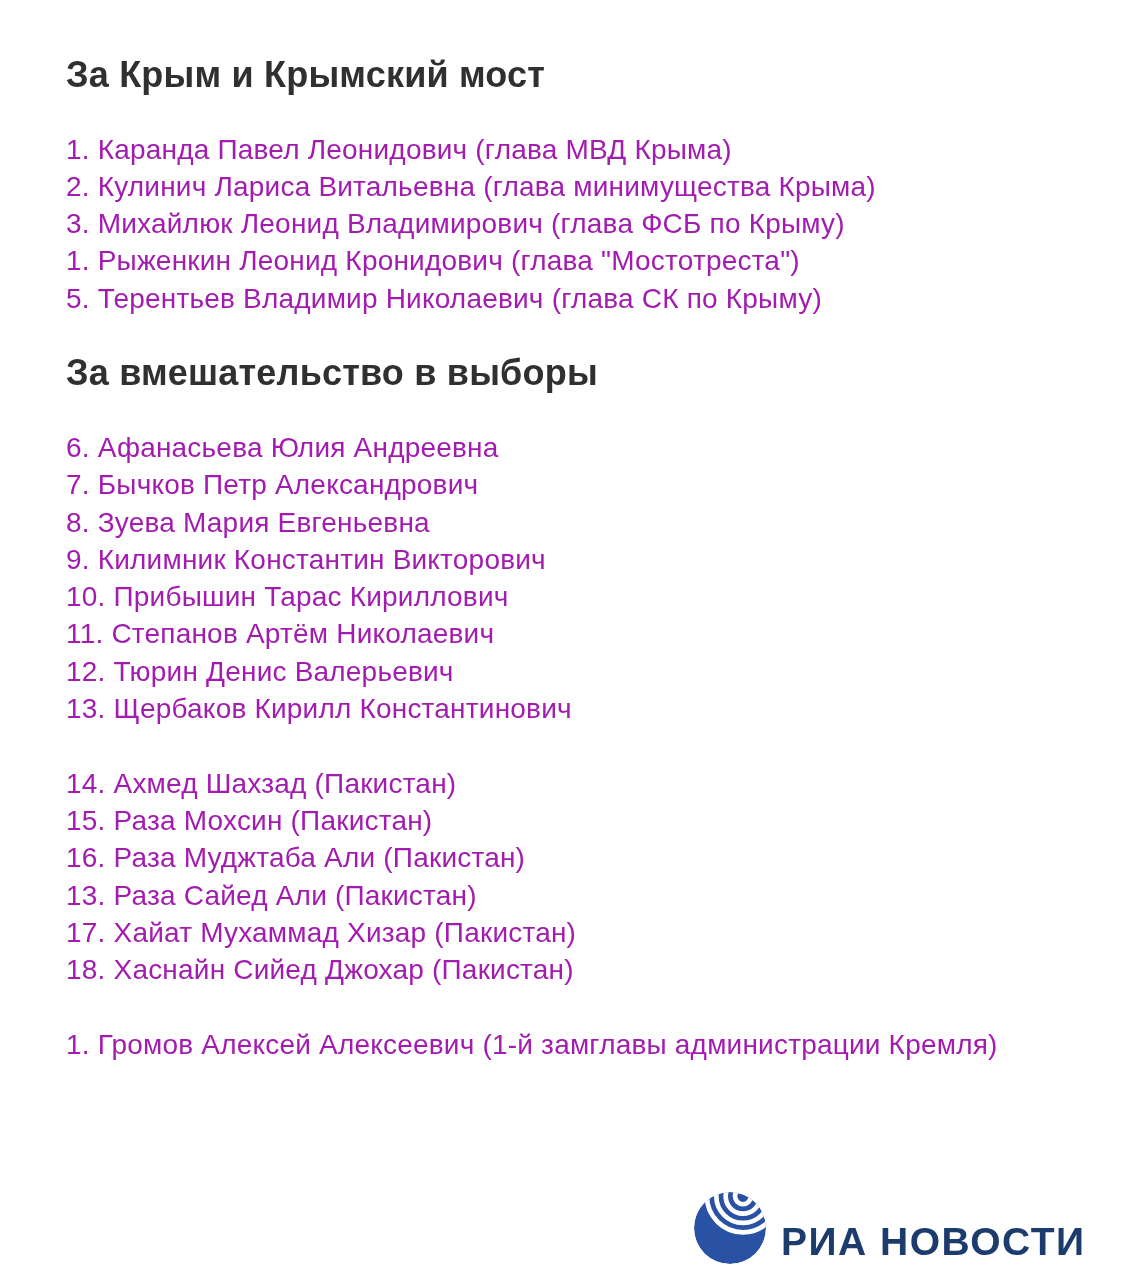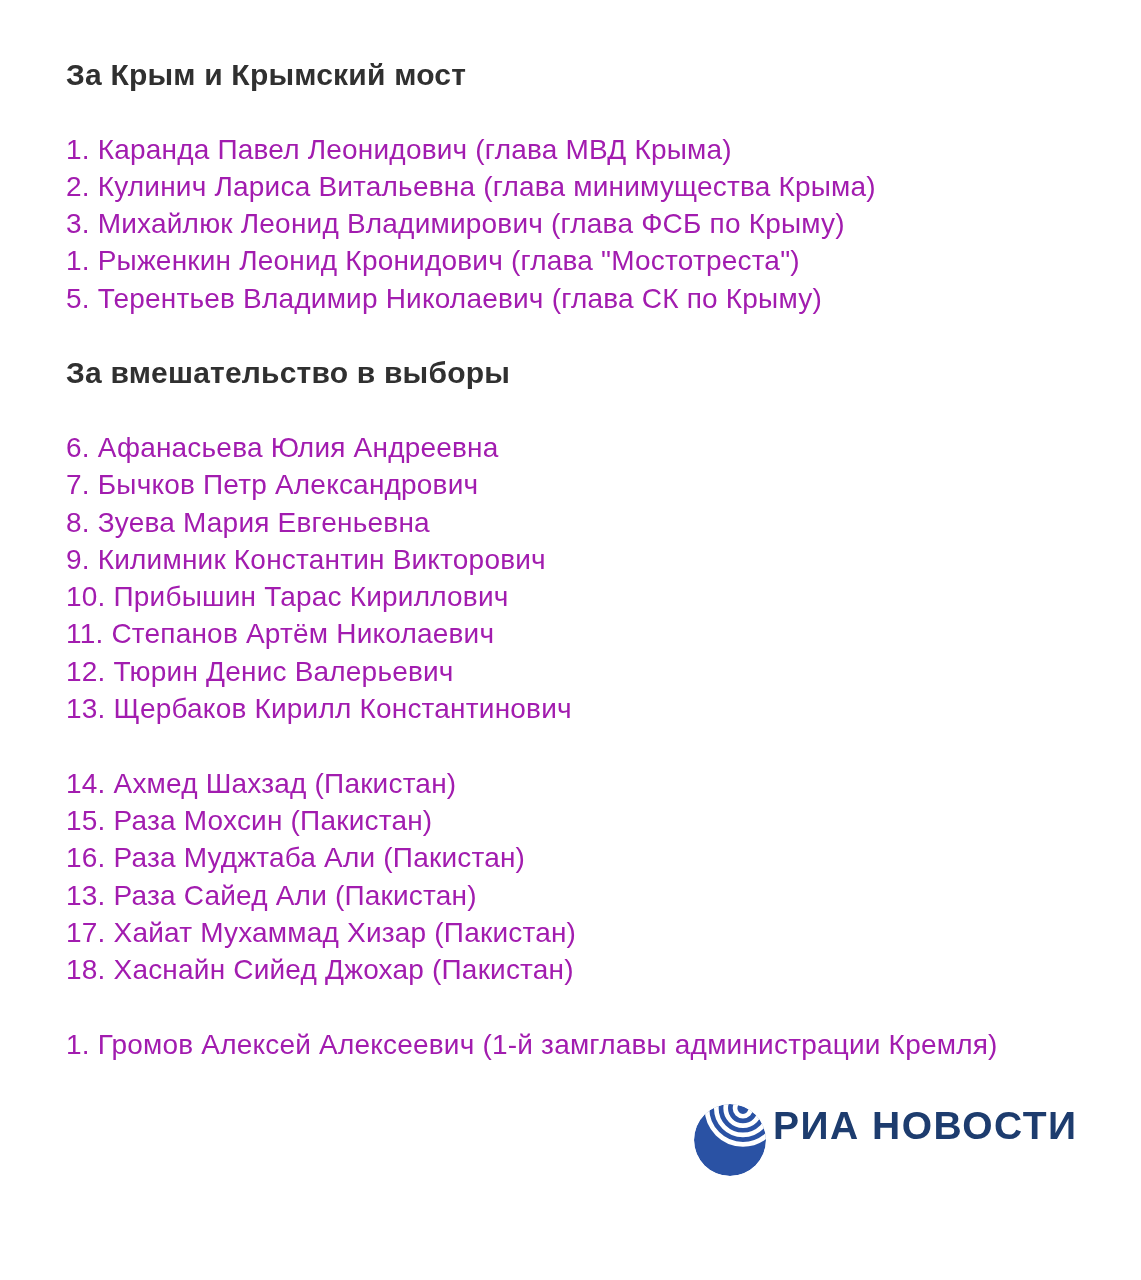--- a/index.html
+++ b/index.html
@@ -21,34 +21,34 @@
   }
   .line {
     margin: 0;
     font-size: 28px;
     line-height: 37.3px;
     color: #a21caf;
     white-space: nowrap;
     letter-spacing: 0.2px;
   }
   .heading {
-    font-size: 30px;
+    font-size: 36px;
     font-weight: bold;
     color: #303030;
   }
   .gap {
     height: 37.3px;
   }
   .logo {
     position: absolute;
     left: 694px;
-    top: 1104px;
+    top: 1192px;
     display: flex;
-    align-items: flex-start;
-    gap: 7px;
+    align-items: flex-end;
+    gap: 15px;
   }
   .globe {
     width: 72px;
     height: 72px;
     flex: 0 0 auto;
   }
   .brand {
     font-size: 39px;
     font-weight: bold;
     color: #1d3c6e;

